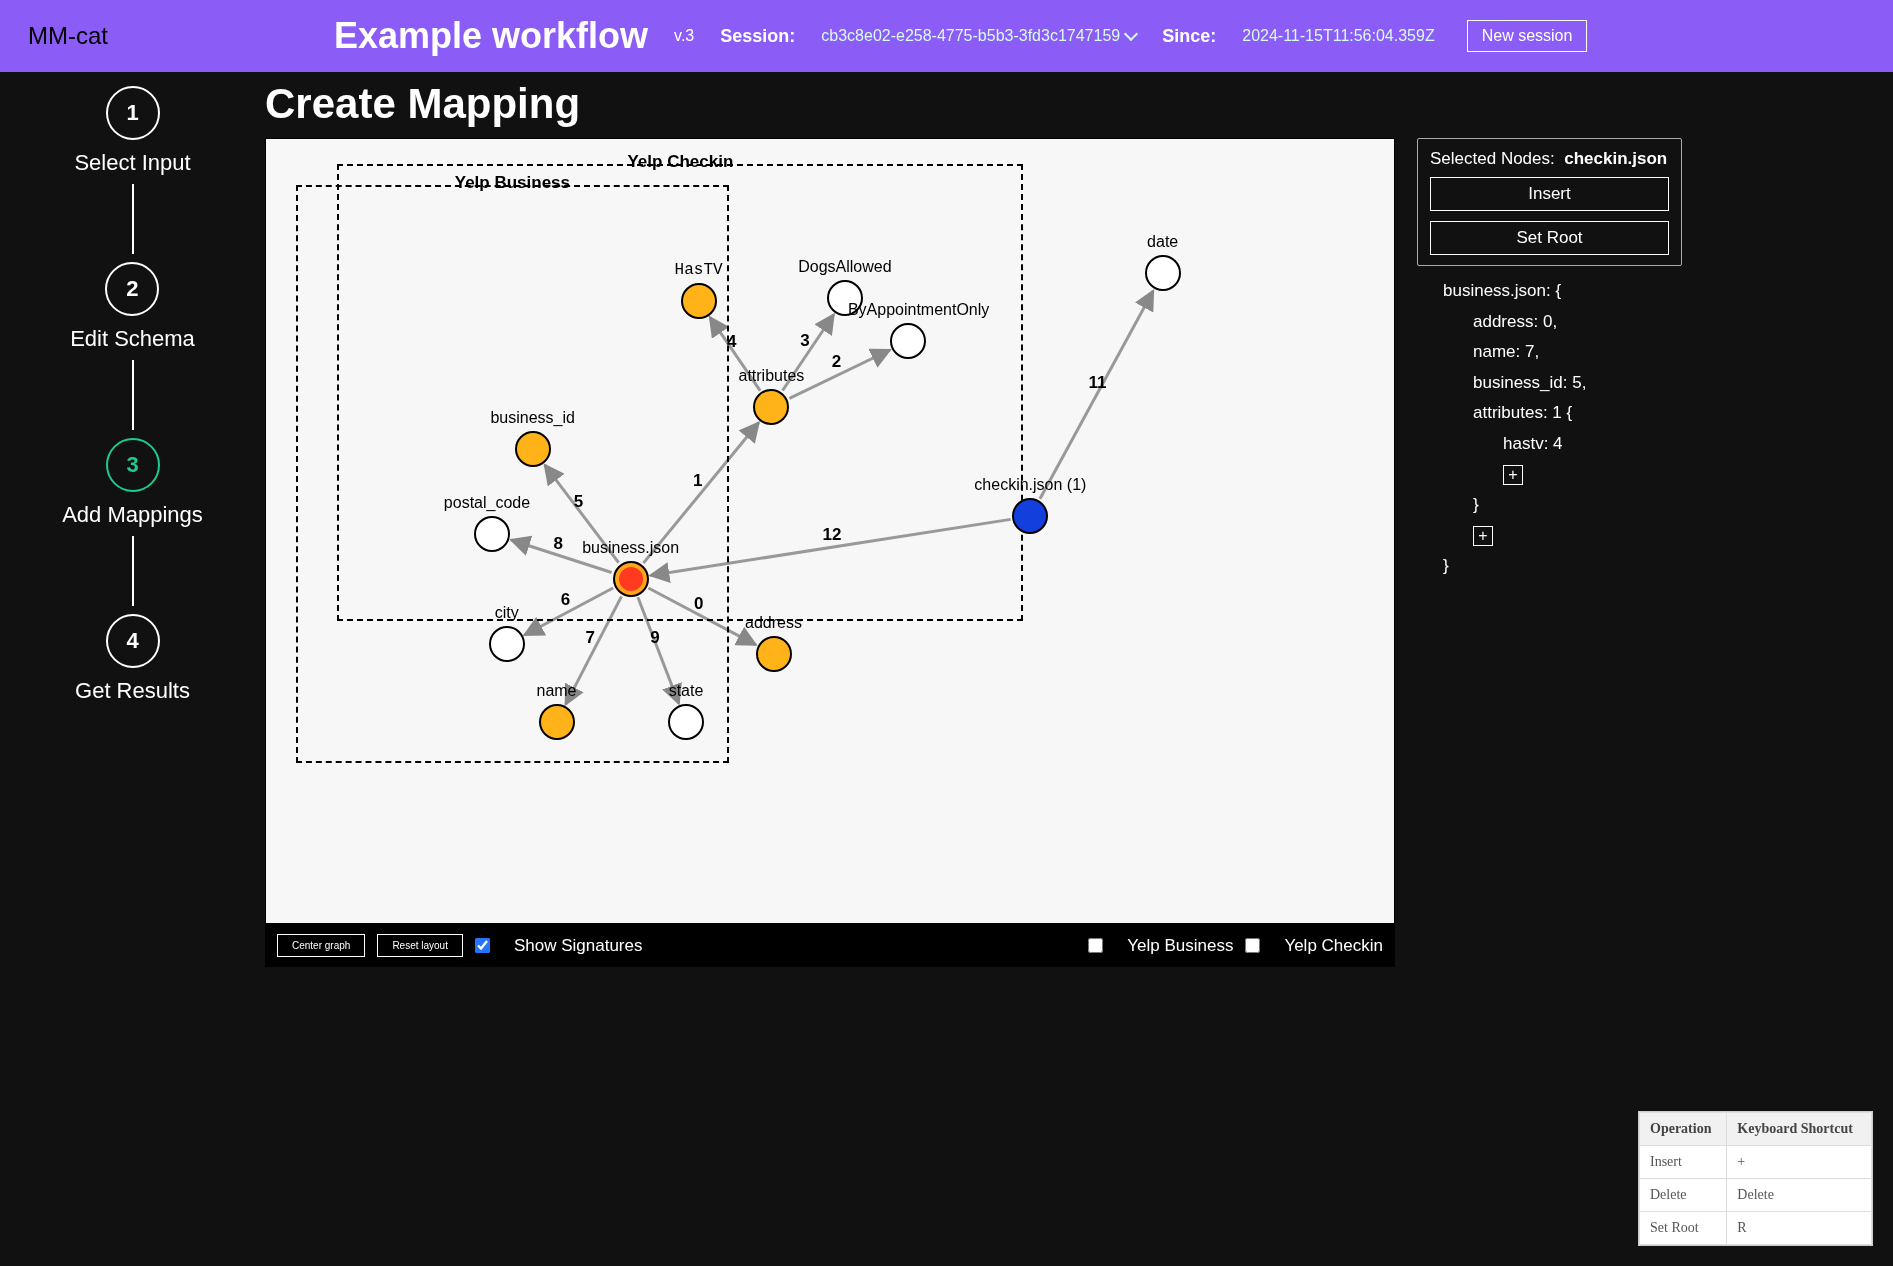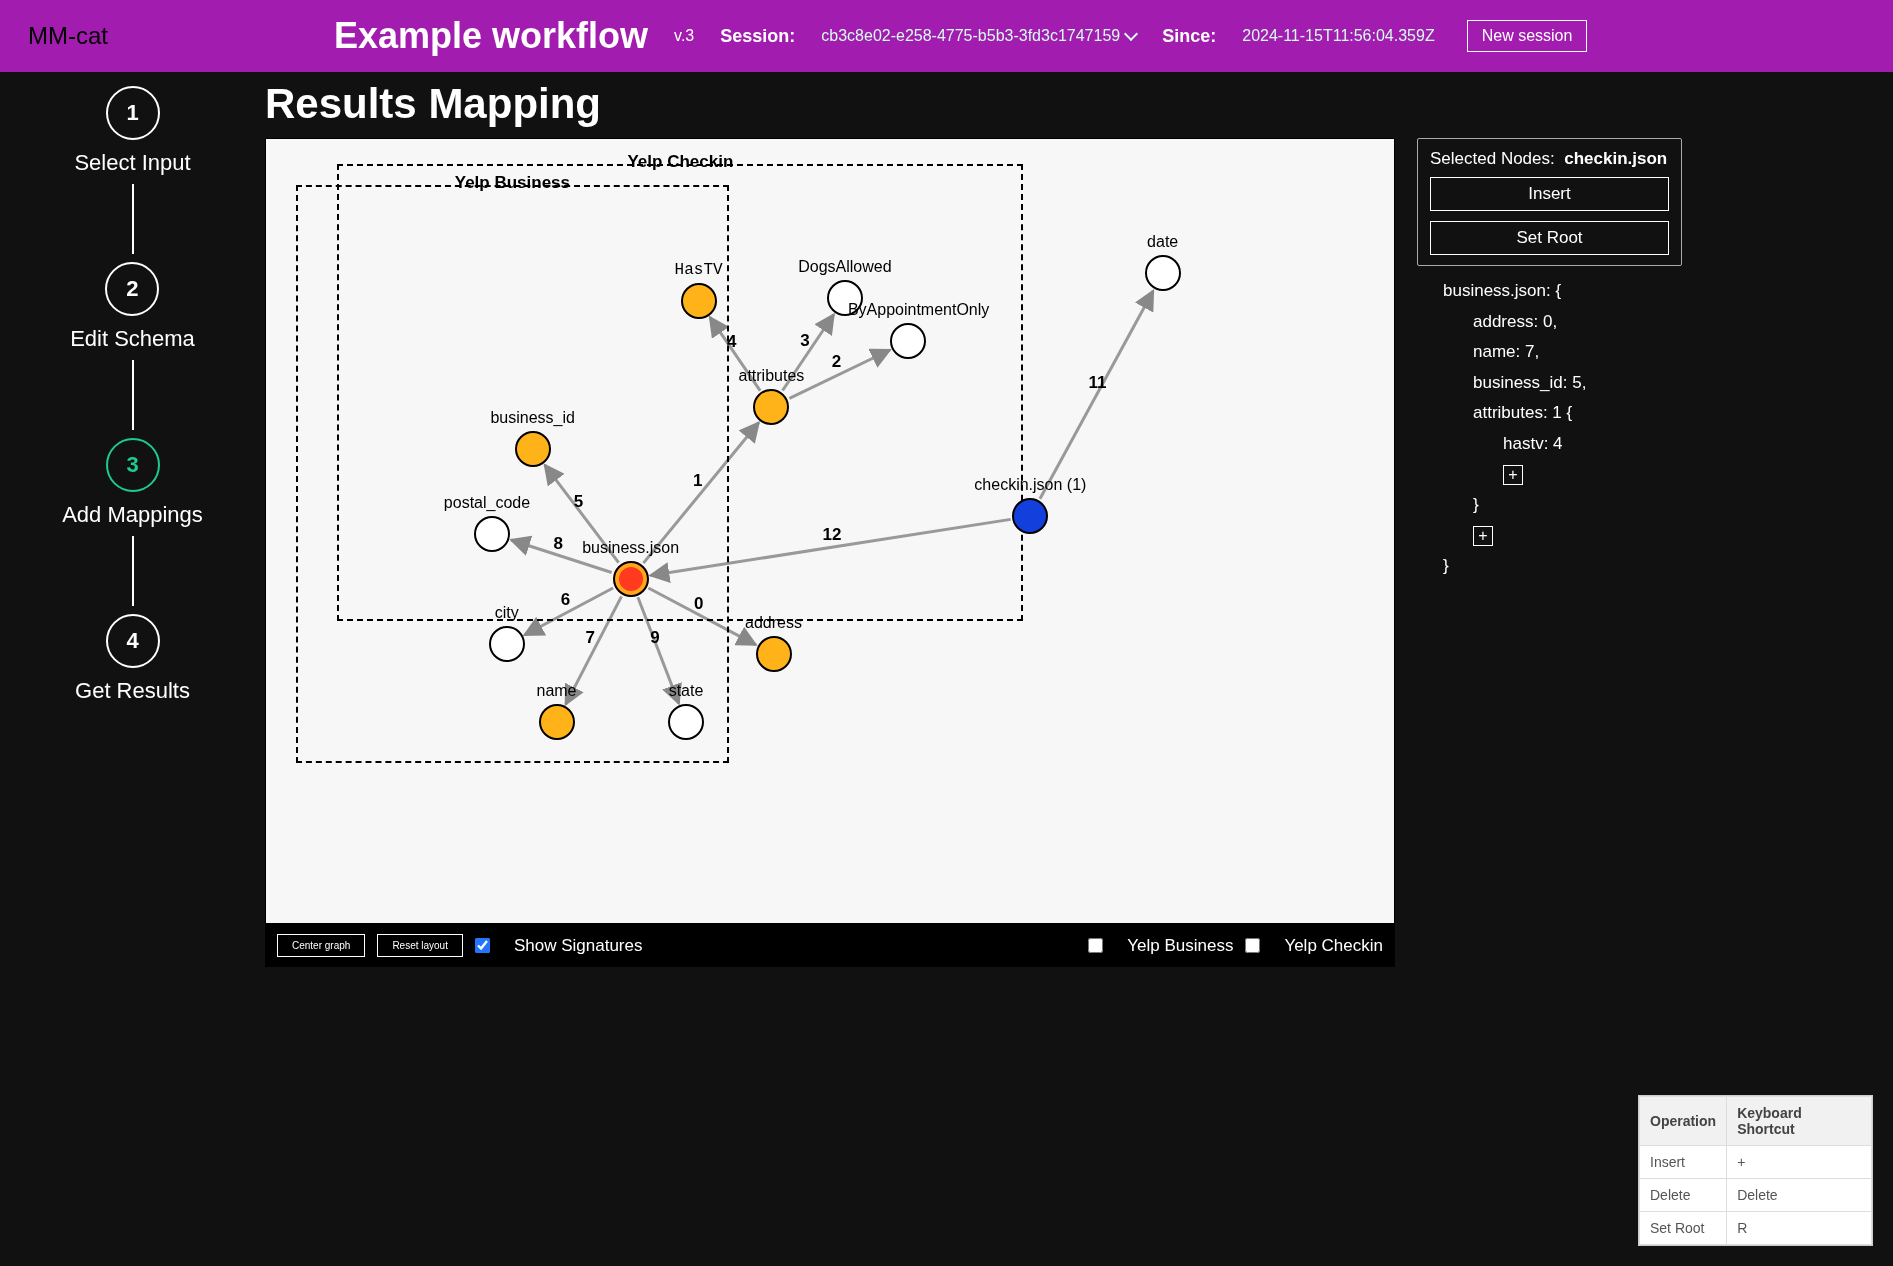--- a/index.html
+++ b/index.html
@@ -1,19 +1,19 @@
 <!DOCTYPE html>
 <html><head>
 <meta charset="utf-8">
 <style>
 * { margin:0; padding:0; box-sizing:border-box; }
 body { font-family: "Segoe UI", Arial, sans-serif; background:#111; color:#fff; width:1893px; height:1266px; overflow:hidden; }
 
 
-.header { background:#a21caf; height:72px; display:flex; align-items:center; padding:0 28px; gap:26px; color:#000; }
+.header { background:#8b5cf6; height:72px; display:flex; align-items:center; padding:0 28px; gap:26px; color:#000; }
 .header .logo { font-size:24px; font-weight:500; margin-right:200px; }
 .header .wfname { font-size:36px; font-weight:700; color:#fff; }
 .header .ver { font-size:16px; color:#fff; }
 .header .lbl { font-size:18px; font-weight:700; color:#fff; }
 .header .sessval { font-size:16px; color:#d6fcef; display:inline-flex; align-items:center; gap:6px; }
 .header .since { font-size:16px; color:#d6fcef; }
 .header .new-sess { margin-left:6px; border:1px solid #fff; background:transparent; color:#fff; font-size:16px; padding:6px 14px; cursor:pointer; }
 .chev-down { display:inline-block; width:10px; height:10px; border-right:2px solid #d6fcef; border-bottom:2px solid #d6fcef; transform:rotate(45deg); margin-bottom:4px;}
 
 
@@ -59,21 +59,21 @@
 .sbtn { width:100%; background:transparent; border:1px solid #fff; color:#fff; font-size:17px; padding:6px 0; margin-bottom:10px; cursor:pointer;}
 .sbtn:last-child{margin-bottom:0;}
 .tree { font-size:17px; margin-top:10px; line-height:1.8;margin-left:26px;}
 .tree .ind1{ padding-left:30px;}
 .tree .ind2{ padding-left:60px;}
 .plusbox{ display:inline-flex; width:20px; height:20px; border:1px solid #fff; align-items:center; justify-content:center; font-size:16px; line-height:1; cursor:pointer;}
 
 
 .shortcuts { position:absolute; right:20px; bottom:20px; width:235px; border:1px solid #ccc; background:#fff; color:#555; font-size:14px; }
 .shortcuts table{ width:100%; border-collapse:collapse;}
-.shortcuts th, .shortcuts td { border:1px solid #ddd; padding:8px 10px; text-align:left;}
+.shortcuts th, .shortcuts td { border:1px solid #ddd; padding:8px 10px; text-align:left;font-family:Liberation Serif, serif;}
 .shortcuts th { background:#f1f1f1; font-weight:700; color:#444;}
 
 svg.edges { position:absolute; left:0; top:0; width:100%; height:100%; pointer-events:none; }
 </style>
 </head>
 <body>
 
 <div class="header">
   <span class="logo">MM-cat</span>
   <span class="wfname">Example workflow</span>
@@ -106,21 +106,21 @@
                <div class="slabel">Add Mappings</div>
       </div>
       <div class="sconn"></div>
       <div class="step">
         <div class="circle">4</div>
                <div class="slabel">Get Results</div>
       </div>
     </div>
 
   <div class="main">
-    <div class="main-title">Results Mapping</div>
+    <div class="main-title">Create Mapping</div>
     <div class="content-row">
       <div class="graph-wrap">
         <div class="graph-canvas" id="graph-canvas">
           <svg class="edges" id="edges-svg">
             <defs>
               <marker id="arrow" viewBox="0 0 10 10" refX="9" refY="5" markerWidth="7" markerHeight="7" orient="auto-start-reverse">
                 <path d="M 0 0 L 10 5 L 0 10 z" fill="#888"></path>
               </marker>
             </defs>
           <line x1="377.38536508123985" y1="424.13773908008073" x2="492.7146349187601" y2="283.5622609199192" stroke="#999" stroke-width="3" marker-end="url(#arrow)"></line>

